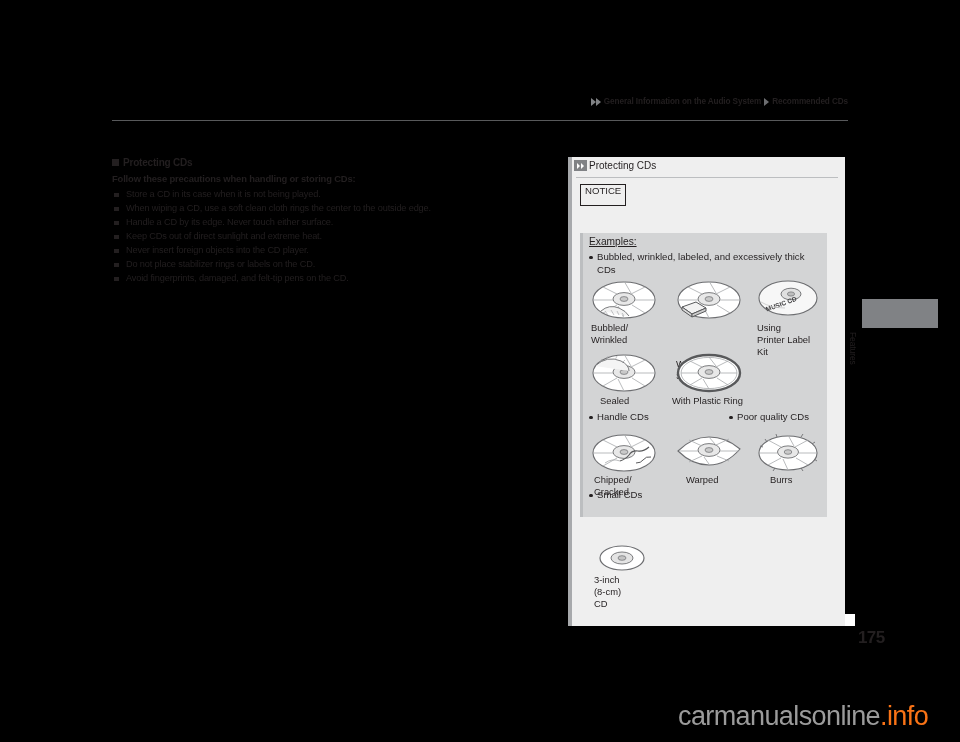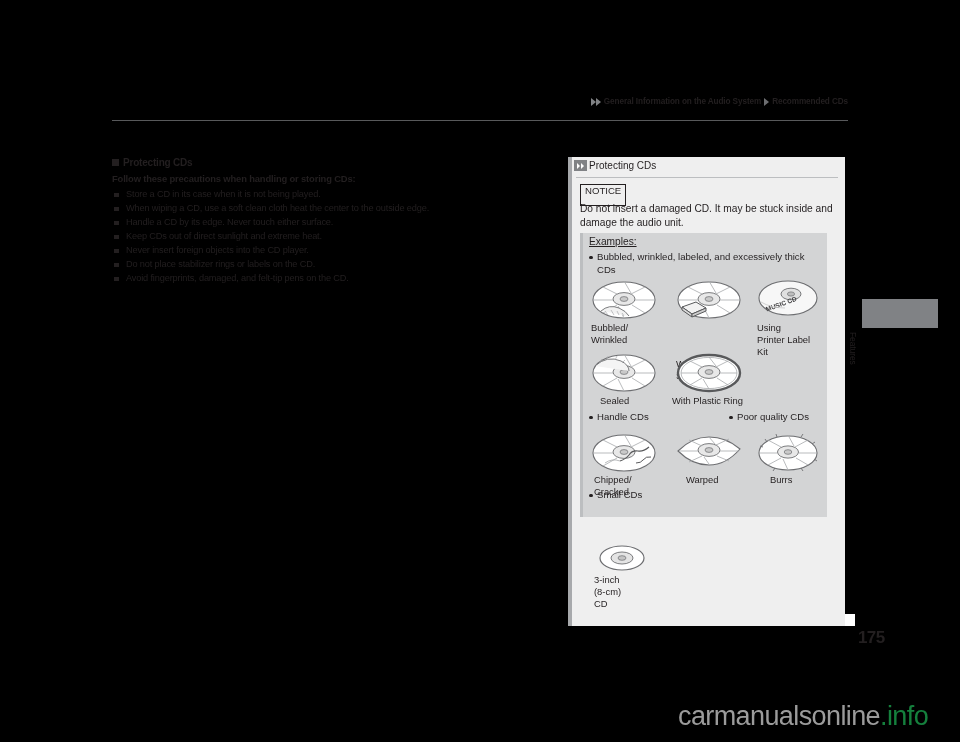--- a/index.html
+++ b/index.html
@@ -225,21 +225,21 @@
   }
   
   .wm {
     position: absolute;
     left: 678px; top: 701px;
     font-size: 27px;
     letter-spacing: -0.6px;
     white-space: nowrap;
   }
   .wm .a { color: #9b9b9b; }
-  .wm .b { color: #15803d; }
+  .wm .b { color: #f97316; }
 </style>
 </head>
 <body>
 
 <div id="page">
 
   <div class="breadcrumb">
     <span class="chev-pair">
       <i class="chev"></i>
         <i class="chev"></i>
@@ -253,21 +253,21 @@
   <div class="rule"></div>
 
   <div class="left-col">
     <div class="sec-head">
       <span class="sq"></span>
       <span>Protecting CDs</span>
     </div>
     <div class="lead">Follow these precautions when handling or storing CDs:</div>
     <ul class="bullets">
       <li>Store a CD in its case when it is not being played.</li>
-      <li>When wiping a CD, use a soft clean cloth heat the center to the outside edge.</li>
+      <li>When wiping a CD, use a soft clean cloth rings the center to the outside edge.</li>
       <li>Handle a CD by its edge. Never touch either surface.</li>
       <li>Keep CDs out of direct sunlight and extreme heat.</li>
       <li>Never insert foreign objects into the CD player.</li>
       <li>Do not place stabilizer rings or labels on the CD.</li>
       <li>Avoid fingerprints, damaged, and felt-tip pens on the CD.</li>
     </ul>
   </div>
 
   <div class="rpanel">
     <div class="lbar"></div>
@@ -275,21 +275,20 @@
     <div class="rp-title">
       <span class="badge-chev">
           <i></i>
           <i></i>
         </span>
       <span>Protecting CDs</span>
     </div>
     <div class="rp-divider"></div>
 
     <div class="notice-tag">NOTICE</div>
-    <div class="notice-text">Do not insert a damaged CD. It may be stuck inside and damage the audio unit.</div>
 
     <div class="ex-box">
       <div class="ex-bar"></div>
       <div class="ex-title">Examples:</div>
 
       <div class="ex-bullet" style="left:8px; top:18px; width:210px;">Bubbled, wrinkled, labeled, and excessively thick CDs</div>
 
       <svg class="disc" style="left:11px; top:47px;" width="66" height="40" viewBox="0 0 66 40">
         <ellipse cx="33" cy="20" rx="31" ry="18" fill="#ffffff" stroke="#6d6e71" stroke-width="1.1"></ellipse>
         <ellipse cx="33" cy="19" rx="11" ry="6.4" fill="#e8e8e8" stroke="#6d6e71" stroke-width="0.9"></ellipse>

